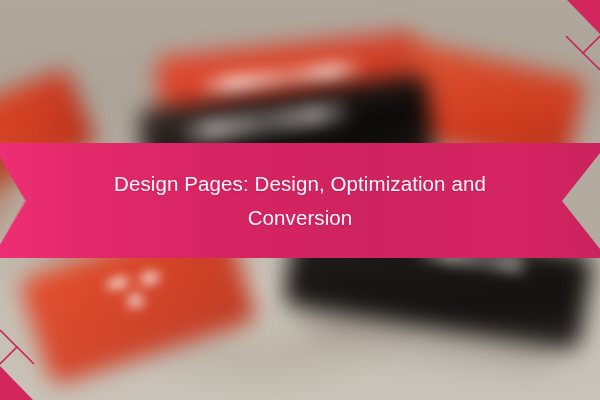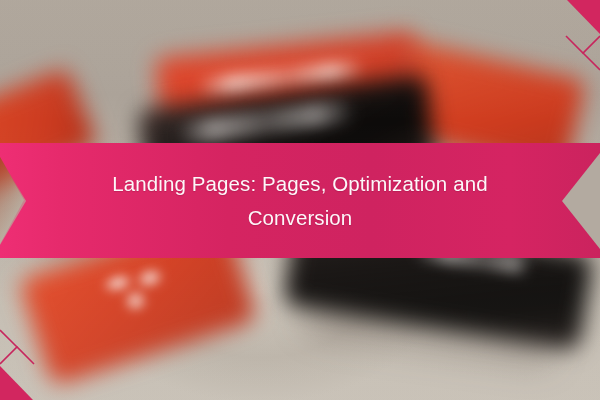--- a/index.html
+++ b/index.html
@@ -213,17 +213,17 @@
       <polygon points="0,50 0,84 33,84" fill="#d2265f"></polygon>
       <polyline points="0,48 17,31 34,48" fill="none" stroke="#c7255d" stroke-width="1.6"></polyline>
       <line x1="17" y1="31" x2="0" y2="14" stroke="#c7255d" stroke-width="1.6"></line>
     </svg>
   </div>
 
   <div class="banner">
     <div class="banner-bg"></div>
     <div class="banner-notch-left"></div>
     <div class="banner-notch-right"></div>
-    <h1 class="banner-title">Landing Pages: Pages, Optimization and
+    <h1 class="banner-title">Design Pages: Design, Optimization and
 Conversion</h1>
   </div>
 
 </div>
 
 </body></html>

